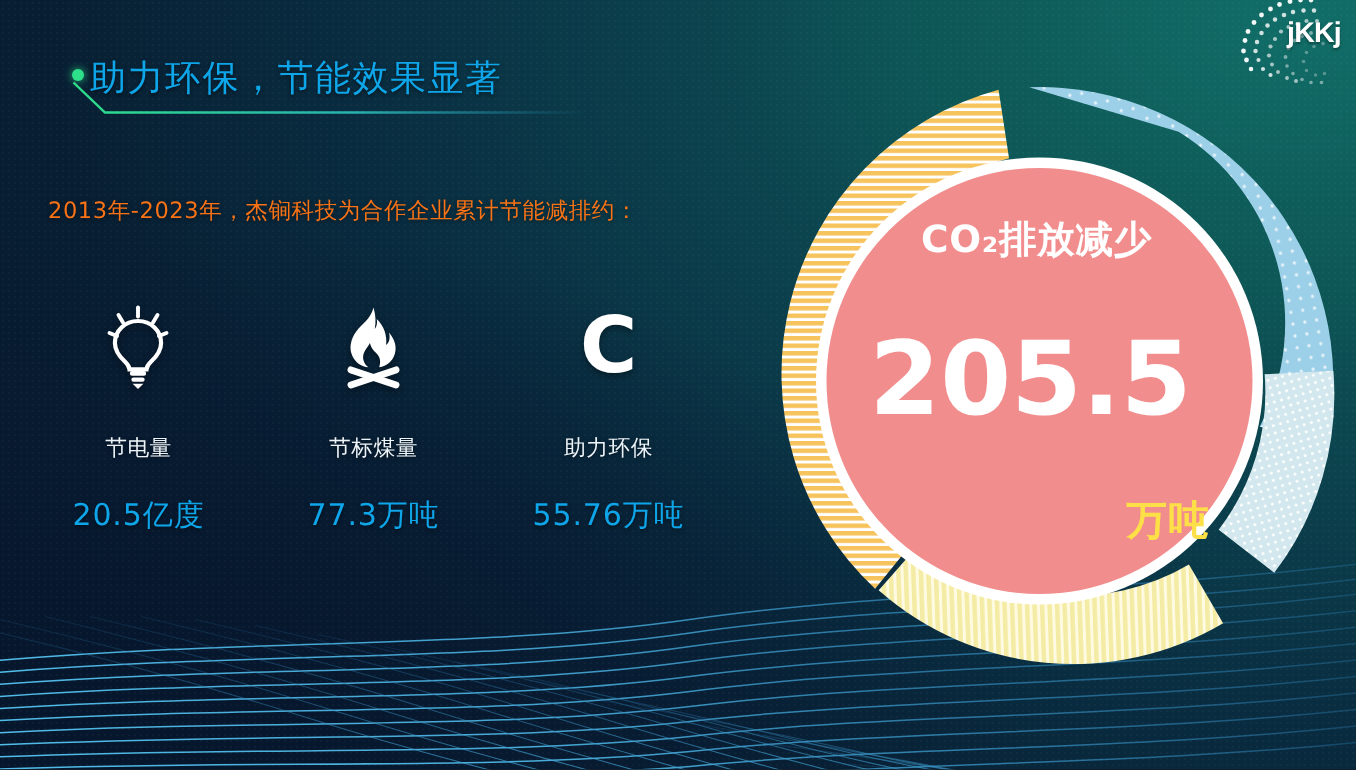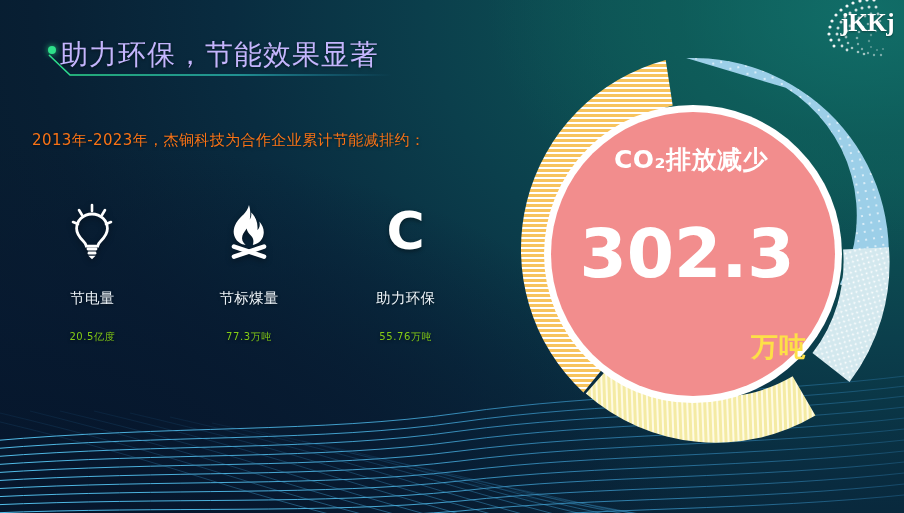--- a/index.html
+++ b/index.html
@@ -51,34 +51,34 @@
   .logo{
     position:absolute; top:0px; right:0px;
     width:96px; height:46px;
     display:flex; align-items:center; justify-content:flex-end;
     padding-right:10px;
   }
   .logo-swirl{ position:absolute; top:-8px; right:6px; width:86px; height:70px; }
   .logo-text{
     position:relative;
     color:#ffffff;
-    font-size:25px; font-weight:700;
+    font-size:19px; font-weight:700;
     letter-spacing:-.5px;
-    font-family:Liberation Serif, serif;
+    font-family:Liberation Sans, sans-serif;
     z-index:2;
     text-shadow:0 1px 2px rgba(0,0,0,.35);
   }
 
   
   .title-block{ position:absolute; left:46px; top:40px; width:430px; }
   .title-row{ position:relative; height:40px; }
   .title-text{
     position:absolute; left:14px; top:-4px;
-    color:#c4b5fd;
-    font-size:28px; font-weight:400;
+    color:#0ea5e9;
+    font-size:24px; font-weight:400;
     letter-spacing:1px;
     white-space:nowrap;
     text-shadow:0 1px 3px rgba(0,0,0,.55);
   }
   .title-deco{ position:absolute; left:-6px; top:4px; width:360px; height:36px; }
   .title-dot{
     position:absolute; left:2px; top:6px;
     width:8px; height:8px; border-radius:50%;
     background:#2ee08a;
     box-shadow:0 0 6px rgba(46,224,138,.85);
@@ -115,21 +115,21 @@
     font-family:"DejaVu Sans","Liberation Sans",sans-serif;
     text-shadow:0 2px 4px rgba(0,0,0,.4);
   }
   .stat-label{
     color:#eef5fa; font-size:14.5px; letter-spacing:.3px;
     margin-bottom:22px; white-space:nowrap;
     text-shadow:0 1px 3px rgba(0,0,0,.5);
     margin-top:21px;
   }
   .stat-value{
-    color:#84cc16; font-size:10px; letter-spacing:.6px; white-space:nowrap;
+    color:#0ea5e9; font-size:20px; letter-spacing:.6px; white-space:nowrap;
     text-shadow:0 1px 3px rgba(0,0,0,.5);
   }
 
   
   .donut{
     position:absolute; left:488px; top:44px;
     width:410px; height:420px;
   }
   .donut svg{ display:block; width:100%; height:100%; overflow:visible; }
 
@@ -414,18 +414,18 @@
                L 124.6 312.3
                A 150 150 0 0 0 300.3 335.7
                Z" transform="rotate(-2 205 210)" fill="url(#pVStripe)"></path>
 
       <circle cx="205" cy="210" r="149" fill="#ffffff"></circle>
       <circle cx="205" cy="210" r="142" fill="#f28d8d"></circle>
     </svg>
 
     <div class="donut-center">
       <div class="dc-title">CO₂排放减少</div>
-      <div class="dc-number">302.3</div>
+      <div class="dc-number">205.5</div>
       <div class="dc-unit">万吨</div>
     </div>
   </div>
 
 </div>
 
 </body></html>

